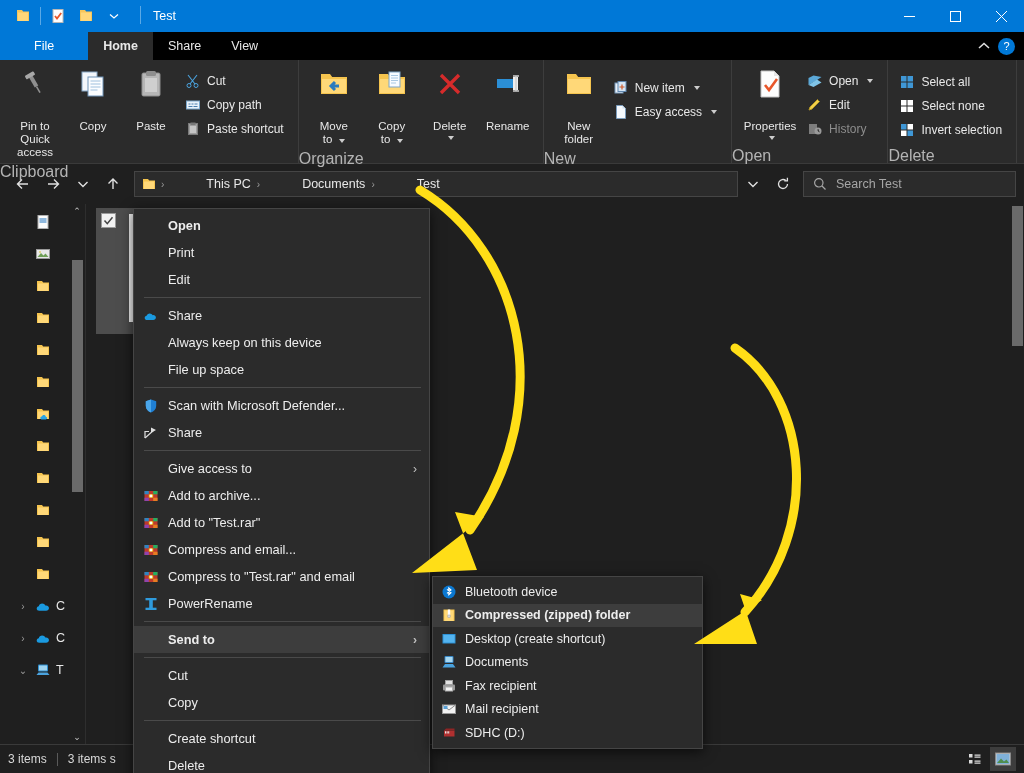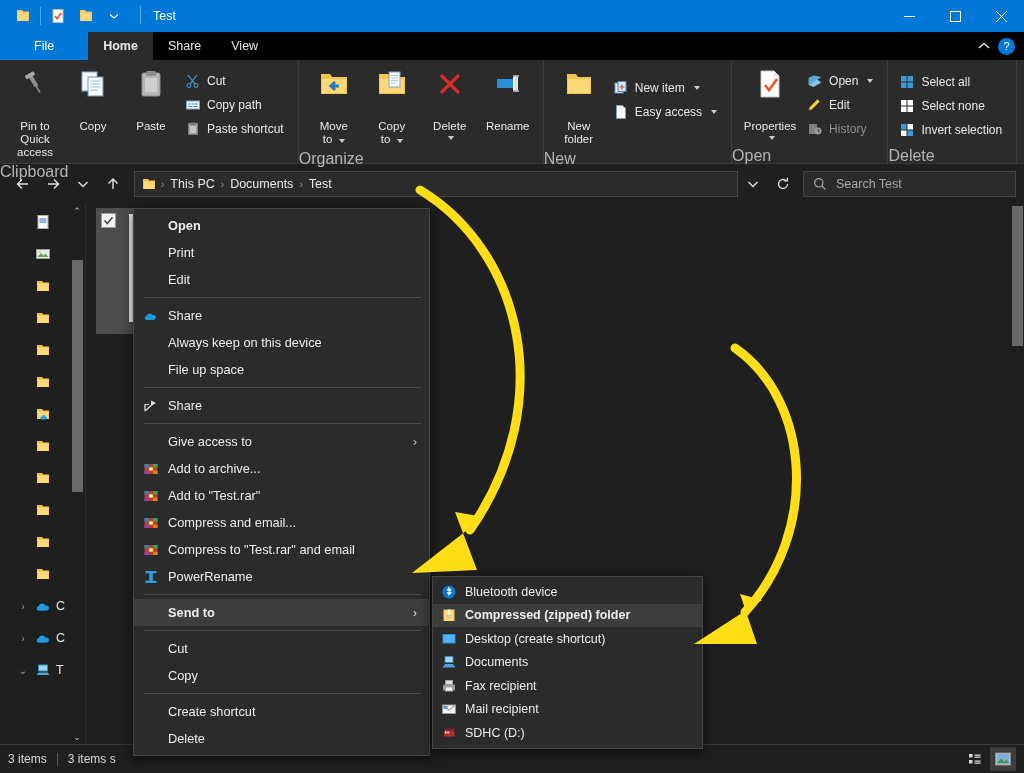--- a/index.html
+++ b/index.html
@@ -108,21 +108,21 @@
     width: 30px; height: 30px; display: flex;
     align-items: center; justify-content: center;
     color: #e0e0e0; font-size: 15px;
   }
   .crumbbox {
     flex: 1; height: 26px; margin-left: 6px;
     background: #2b2b2b; border: 1px solid #454545;
     display: flex; align-items: center; padding: 0 4px;
     font-size: 12.5px; overflow: hidden;
   }
-  .crumb { padding: 0 5px; color: #e8e8e8; white-space: nowrap; }
+  .crumb { padding: 0 5px; color: #e8e8e8; white-space: nowrap; margin-left: 36px; }
   .crumb-sep { color: #9a9a9a; font-size: 10px; padding: 0 1px; }
   .addr-tools { display: flex; align-items: center; }
   .searchbox {
     width: 213px; height: 26px; margin-left: 5px;
     background: #2b2b2b; border: 1px solid #454545;
     display: flex; align-items: center; padding: 0 8px; gap: 8px;
   }
   .searchbox .ph { font-size: 12.5px; color: #a6a6a6; }
 
   
@@ -772,20 +772,29 @@
     <span class="mi-label">Always keep on this device</span>
   </div>
   <div class="mi">
     <span class="mi-icon"></span>
     <span class="mi-label">File up space</span>
   </div>
   <div class="mi-sep"></div>
   <div class="mi">
     <span class="mi-icon">
       <svg class="ic" viewBox="0 0 16 16">
+          <path d="M8 1.5l5.2 1.8v4.6c0 3.2-2.3 5.5-5.2 6.6-2.9-1.1-5.2-3.4-5.2-6.6V3.3z" fill="#1f7fd4"></path>
+          <path d="M8 1.5v13.0c-2.9-1.1-5.2-3.4-5.2-6.6V3.3z" fill="#4aa6ea"></path>
+        </svg>
+    </span>
+    <span class="mi-label">Scan with Microsoft Defender...</span>
+  </div>
+  <div class="mi">
+    <span class="mi-icon">
+      <svg class="ic" viewBox="0 0 16 16">
           <path d="M2 13V6.5h4" stroke="#e0e0e0" stroke-width="1.2" fill="none"></path>
           <path d="M2 13L11 5" stroke="#e0e0e0" stroke-width="1.2" fill="none"></path>
           <path d="M8 2.5l5 2.6-5 2.6z" fill="#e0e0e0"></path>
         </svg>
     </span>
     <span class="mi-label">Share</span>
   </div>
   <div class="mi-sep"></div>
   <div class="mi">
     <span class="mi-icon"></span>

